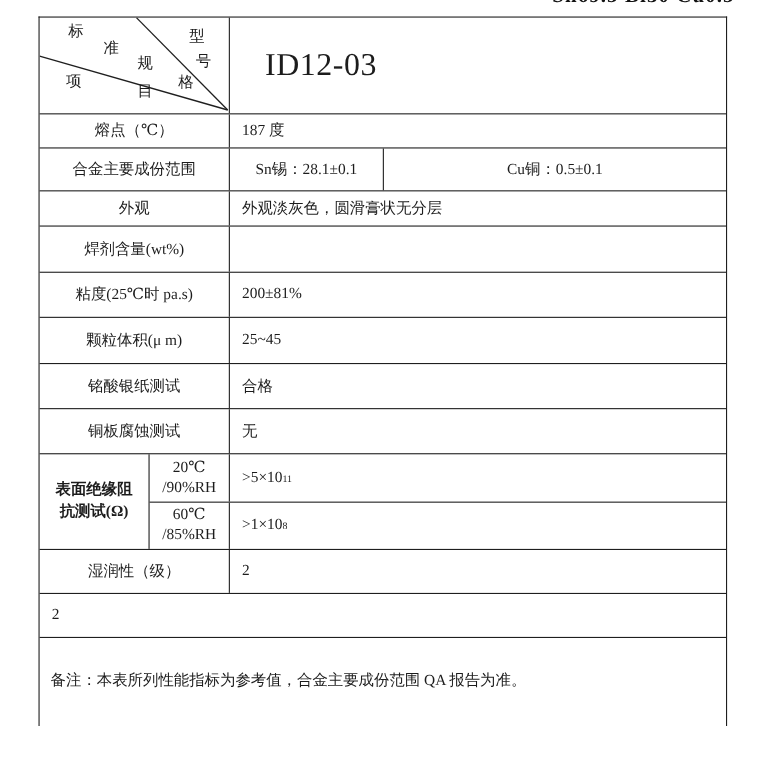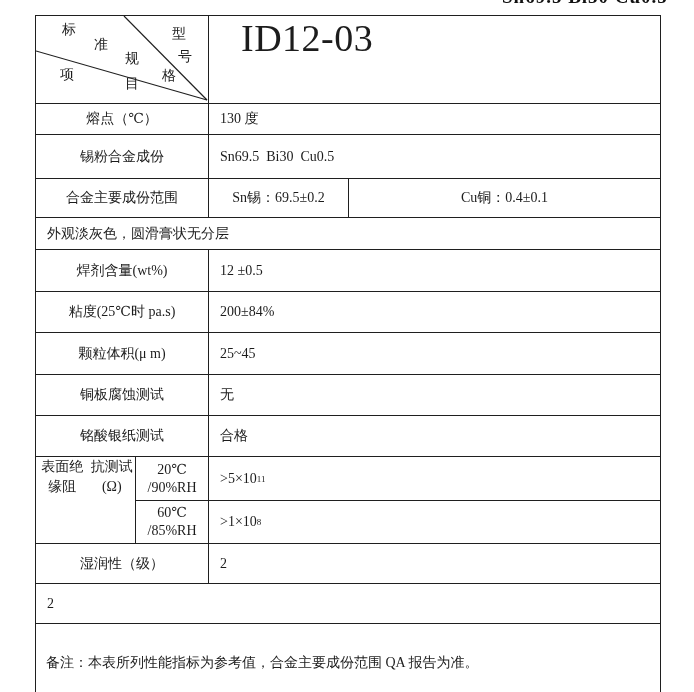--- a/index.html
+++ b/index.html
@@ -29,36 +29,36 @@
   .diag svg{position:absolute;left:0;top:0;}
   .dch{position:absolute;font-size:14px;line-height:16px;}
   .dch.c0{left:26px;top:6px;}
   .dch.c1{left:58px;top:21px;}
   .dch.c2{left:89px;top:35px;}
   .dch.c3{left:126px;top:52px;}
   .dch.c4{left:24px;top:51px;}
   .dch.c5{left:89px;top:60px;}
   .dch.c6{left:136px;top:10px;}
   .dch.c7{left:142px;top:33px;}
-  .idcell{flex:1;display:flex;padding-left:32px;font-size:38px;letter-spacing:0.5px;}
+  .idcell{flex:1;display:flex;align-items:center;padding-left:32px;font-size:29px;letter-spacing:0.5px;}
   
   .r1{height:31px;} .r2{height:44px;} .r3{height:39px;} .r4{height:32px;}
   .r5{height:42px;} .r6{height:41px;} .r7{height:42px;} .r8{height:41px;}
   .r9{height:41px;} .r11{height:40px;} .r12{height:40px;}
   
   .sc{box-sizing:border-box;display:flex;align-items:center;justify-content:center;}
   .sc1{width:140px;border-right:1px solid #1f1f1f;}
   .sc2{width:152px;border-right:1px solid #1f1f1f;}
   .sc3{flex:1;}
   
   .r10{height:87px;}
   .lc10{
     width:100px;box-sizing:border-box;border-right:1px solid #1f1f1f;
-    display:flex;flex-direction:row;align-items:flex-start;justify-content:center;
-    text-align:center;line-height:20px;
+    display:flex;flex-direction:column;align-items:center;justify-content:center;
+    text-align:center;line-height:20px;font-weight:bold;
   }
   .subcol{flex:1;display:flex;flex-direction:column;}
   .subrow{display:flex;box-sizing:border-box;}
   .subrow.a{height:45px;border-bottom:1px solid #1f1f1f;}
   .subrow.b{height:42px;}
   .cond{
     width:73px;box-sizing:border-box;border-right:1px solid #1f1f1f;
     display:flex;flex-direction:column;align-items:center;justify-content:center;
     text-align:center;line-height:18px;
   }
@@ -92,79 +92,71 @@
         <span class="dch c7">号</span>
       </div>
       <div class="idcell">
         <span>ID12-03</span>
       </div>
     </div>
 
     <div class="row r1">
       <div class="lc">熔点（℃）</div>
       <div class="vc">
-          <span class="vtext">130 度</span>
-        </div>
-    </div>
-
-    <div class="row r2">
-      <div class="lc">锡粉合金成份</div>
-      <div class="vc">
-          <span class="vtext">Sn69.5  Bi30  Cu0.5</span>
-        </div>
-    </div>
+          <span class="vtext">187 度</span>
+        </div>
+    </div>
+
 
     <div class="row r3">
       <div class="lc">合金主要成份范围</div>
       <div class="sc sc1">
-          <span class="vtext">Sn锡：69.5±0.2</span>
+          <span class="vtext">Sn锡：28.1±0.1</span>
         </div>
       <div class="sc sc3">
-          <span class="vtext">Cu铜：0.4±0.1</span>
+          <span class="vtext">Cu铜：0.5±0.1</span>
         </div>
     </div>
 
     <div class="row r4">
+      <div class="lc">外观</div>
       <div class="vc">
           <span class="vtext">外观淡灰色，圆滑膏状无分层</span>
         </div>
     </div>
 
     <div class="row r5">
       <div class="lc">焊剂含量(wt%)</div>
-      <div class="vc">
-          <span class="vtext">12 ±0.5</span>
-        </div>
     </div>
 
     <div class="row r6">
       <div class="lc">粘度(25℃时 pa.s)</div>
       <div class="vc">
-          <span class="vtext">200±84%</span>
+          <span class="vtext">200±81%</span>
         </div>
     </div>
 
     <div class="row r7">
       <div class="lc">颗粒体积(μ m)</div>
       <div class="vc">
           <span class="vtext">25~45</span>
         </div>
     </div>
 
+    <div class="row r8">
+      <div class="lc">铭酸银纸测试</div>
+      <div class="vc">
+          <span class="vtext">合格</span>
+        </div>
+    </div>
+
     <div class="row r9">
       <div class="lc">铜板腐蚀测试</div>
       <div class="vc">
           <span class="vtext">无</span>
-        </div>
-    </div>
-
-    <div class="row r8">
-      <div class="lc">铭酸银纸测试</div>
-      <div class="vc">
-          <span class="vtext">合格</span>
         </div>
     </div>
 
     <div class="row r10">
       <div class="lc10">
         <span>表面绝缘阻</span>
         <span>抗测试(Ω)</span>
       </div>
       <div class="subcol">
         <div class="subrow a">

